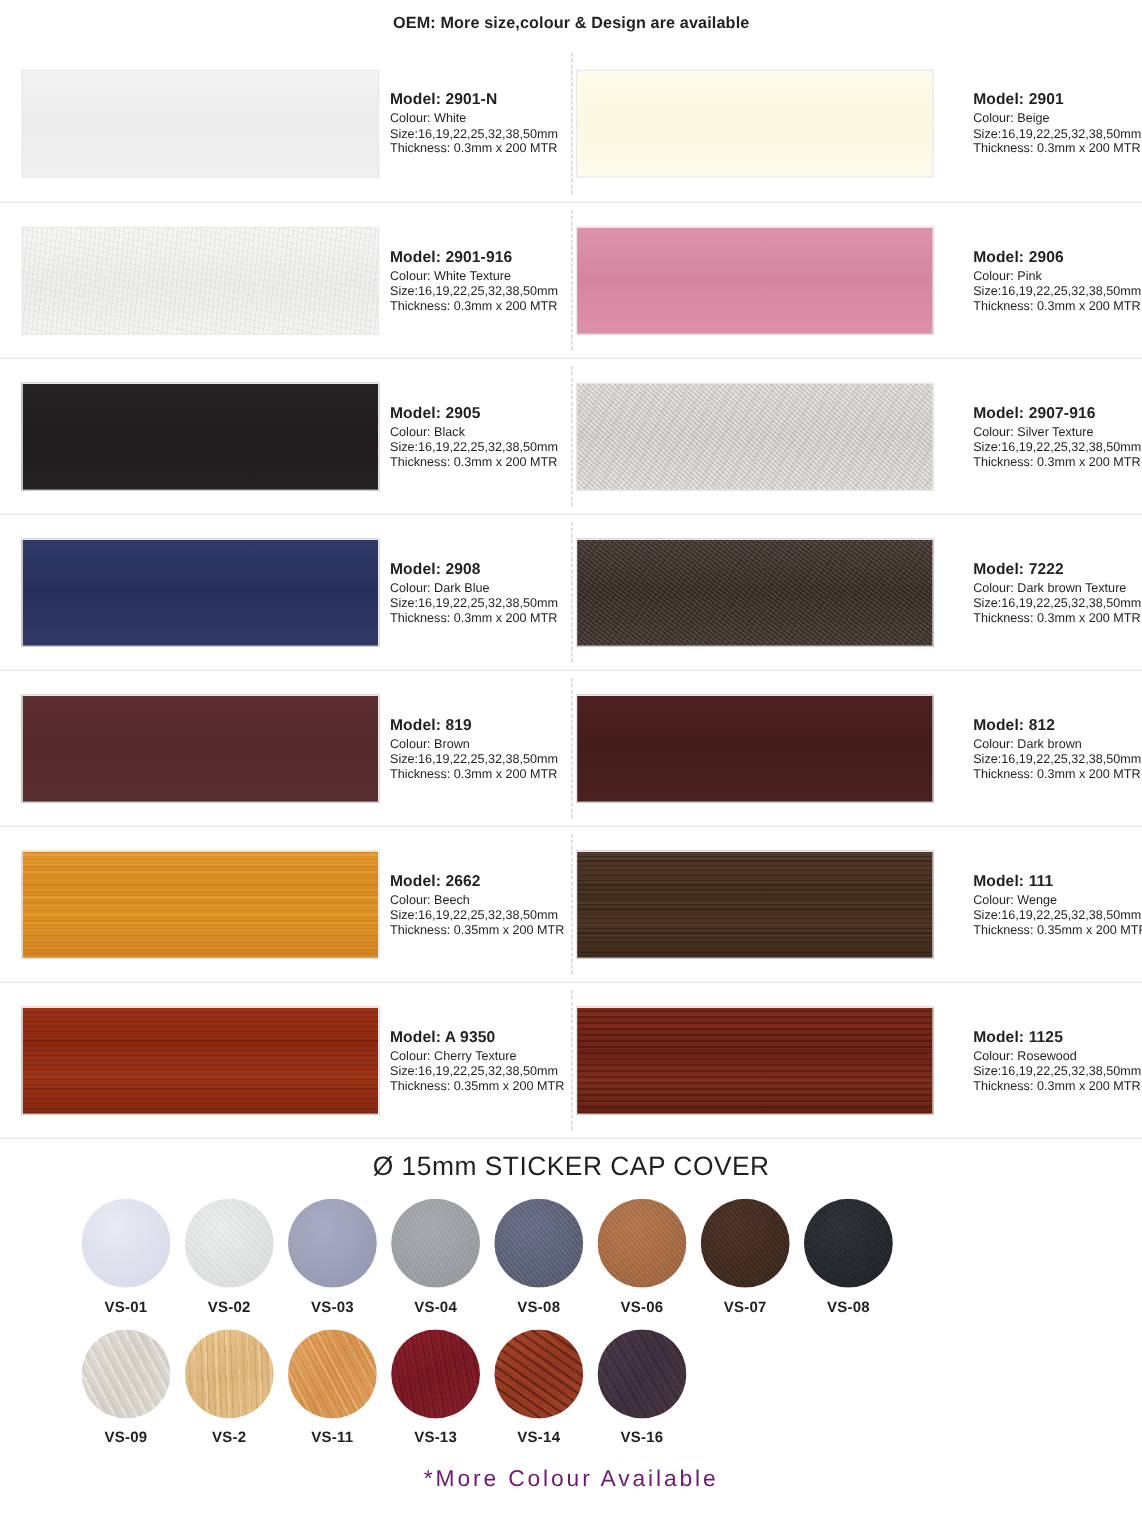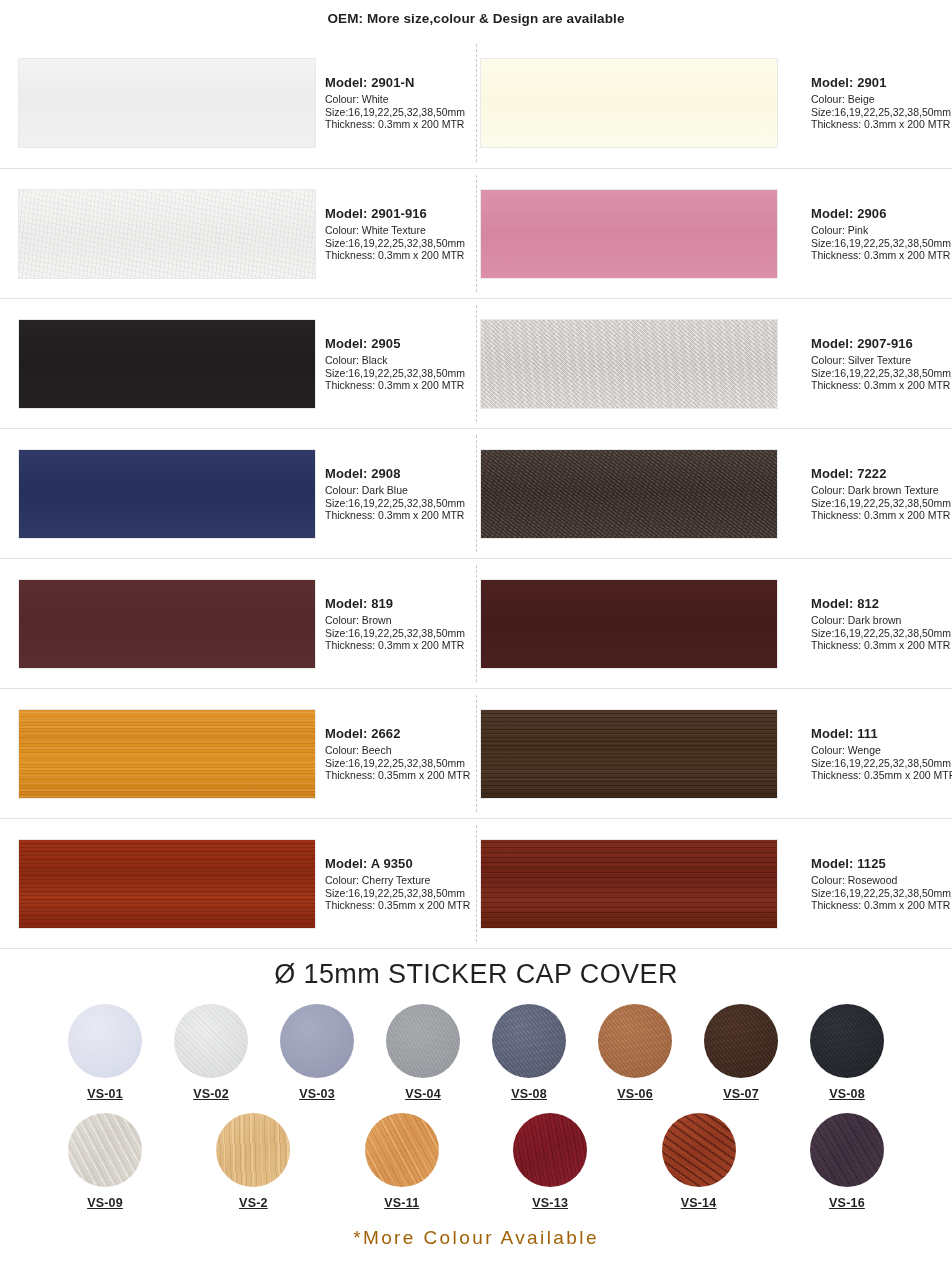--- a/index.html
+++ b/index.html
@@ -134,35 +134,34 @@
       linear-gradient(180deg,#7d2c1c 0%,#6d2215 38%,#7e2e1e 68%,#65200f 100%);
   }
 
   
   .cap-section {
     border-top: 1px solid #e3e3e3;
     padding-top: 10px;
   }
   .cap-title {
     text-align: center;
-    font-size: 27px;
+    font-size: 22px;
     font-weight: 400;
     letter-spacing: 0.4px;
     color: #231f20;
   }
 
   .cap-grid {
     margin-top: 14px;
     padding: 0 62px;
   }
   .cap-row {
     display: flex;
-    justify-content: space-between;
+    justify-content: flex-start;
     margin-bottom: 12px;
-    text-decoration: underline;
   }
   .cap-item {
     width: 86px;
     display: flex;
     flex-direction: column;
     align-items: center;
   }
   .cap-circle {
     width: 74px;
     height: 74px;
@@ -257,21 +256,21 @@
       repeating-linear-gradient(60deg, rgba(20,10,20,.34) 0 1px, rgba(255,255,255,0) 1px 5px),
       repeating-linear-gradient(60deg, rgba(120,95,115,.18) 0 2px, rgba(255,255,255,0) 2px 10px),
       linear-gradient(120deg,#4b3a48 0%,#3f3040 50%,#46363f 100%);
   }
 
   
   .footer-note {
     text-align: center;
     font-size: 19px;
     letter-spacing: 2.4px;
-    color: #a16207;
+    color: #701a75;
     margin-top: 17px;
   }
 </style>
 </head>
 <body>
 
 <div>
 
   <div class="oem-header">OEM: More size,colour &amp; Design are available</div>
 

